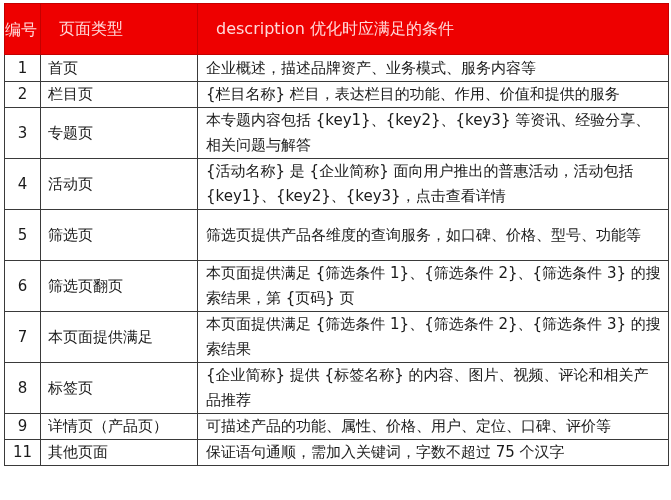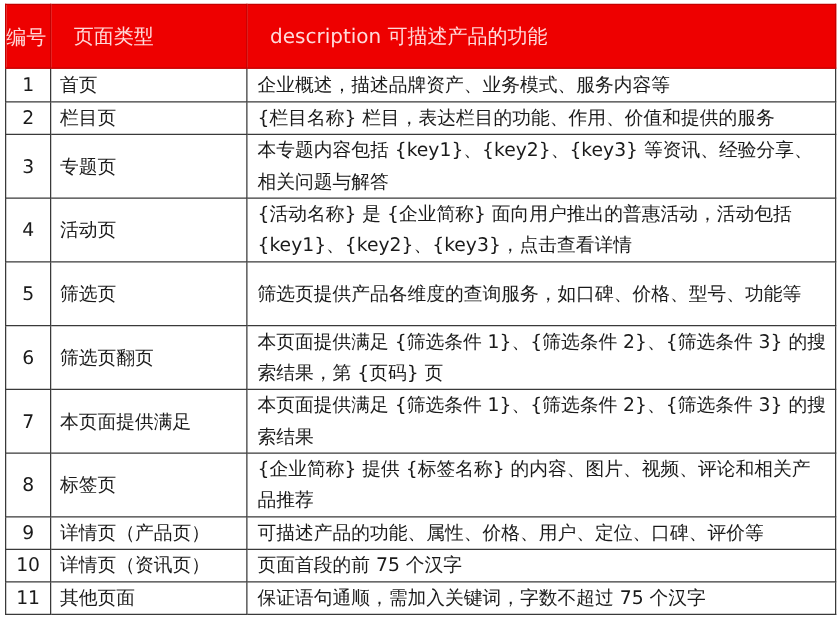--- a/index.html
+++ b/index.html
@@ -49,21 +49,21 @@
 <table class="main">
   <colgroup>
       <col class="c1">
       <col class="c2">
       <col class="c3">
     </colgroup>
   <thead>
     <tr>
       <th class="num-h">编号</th>
       <th>页面类型</th>
-      <th>description 可描述产品的功能</th>
+      <th>description 优化时应满足的条件</th>
     </tr>
   </thead>
   <tbody>
     <tr class="r1">
       <td class="num">1</td>
       <td class="type">首页</td>
       <td class="desc">企业概述，描述品牌资产、业务模式、服务内容等</td>
     </tr>
     <tr class="r2">
       <td class="num">2</td>
@@ -98,25 +98,20 @@
     <tr class="tall">
       <td class="num">8</td>
       <td class="type">标签页</td>
       <td class="desc">{企业简称} 提供 {标签名称} 的内容、图片、视频、评论和相关产品推荐</td>
     </tr>
     <tr class="r9">
       <td class="num">9</td>
       <td class="type">详情页（产品页）</td>
       <td class="desc">可描述产品的功能、属性、价格、用户、定位、口碑、评价等</td>
     </tr>
-    <tr class="r10">
-      <td class="num">10</td>
-      <td class="type">详情页（资讯页）</td>
-      <td class="desc">页面首段的前 75 个汉字</td>
-    </tr>
     <tr class="r11">
       <td class="num">11</td>
       <td class="type">其他页面</td>
       <td class="desc">保证语句通顺，需加入关键词，字数不超过 75 个汉字</td>
     </tr>
   </tbody>
 </table>
 
 <div class="watermark">
   <span class="wm-text">知乎 @何亚涛的</span>

